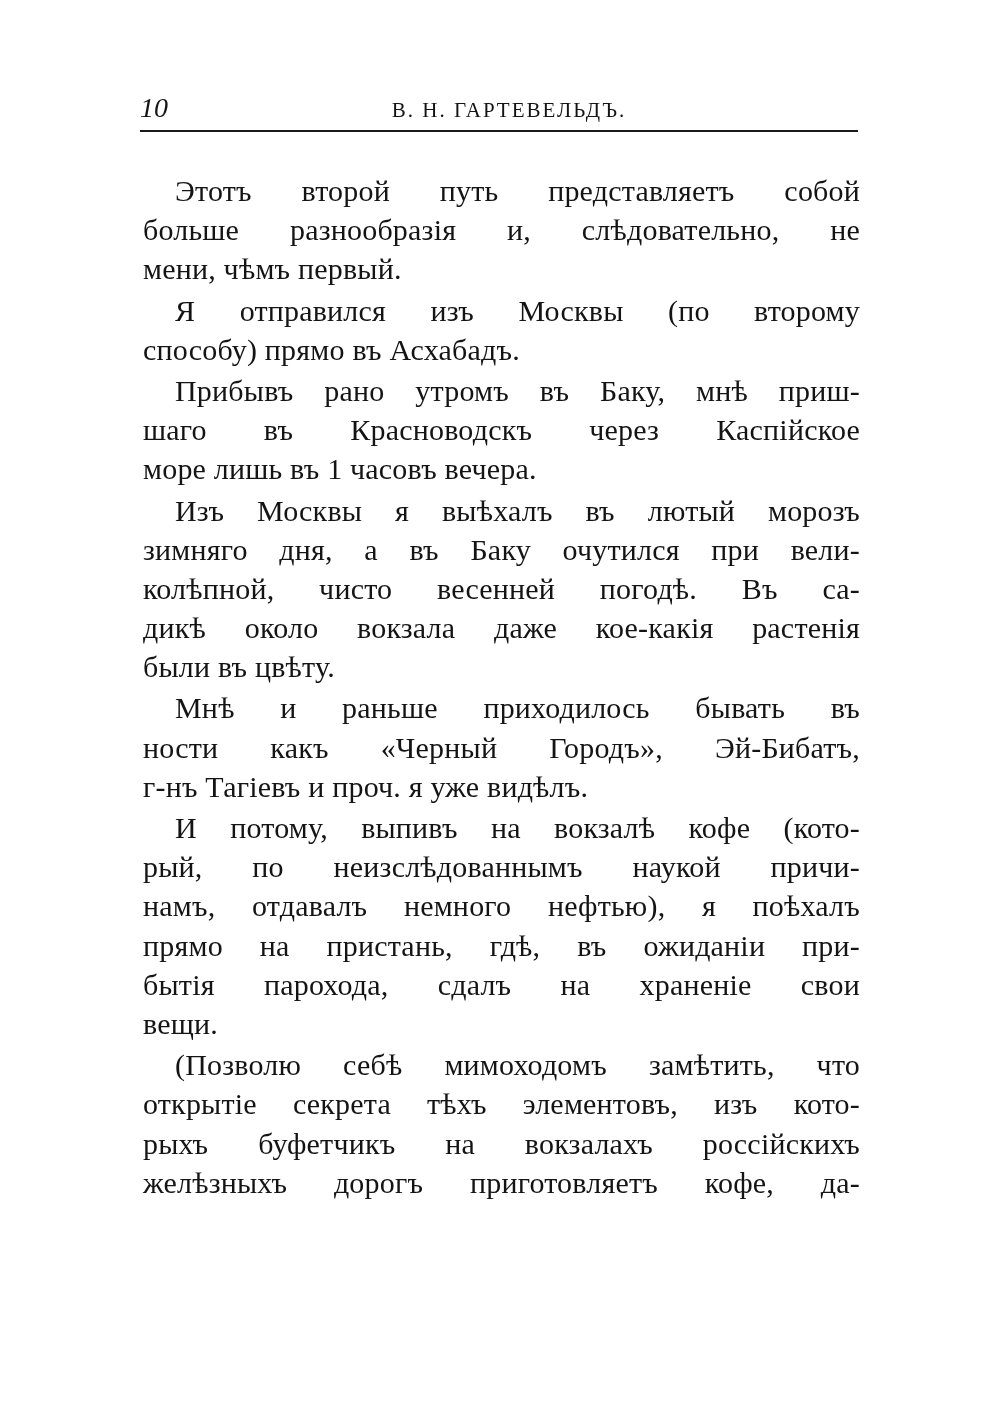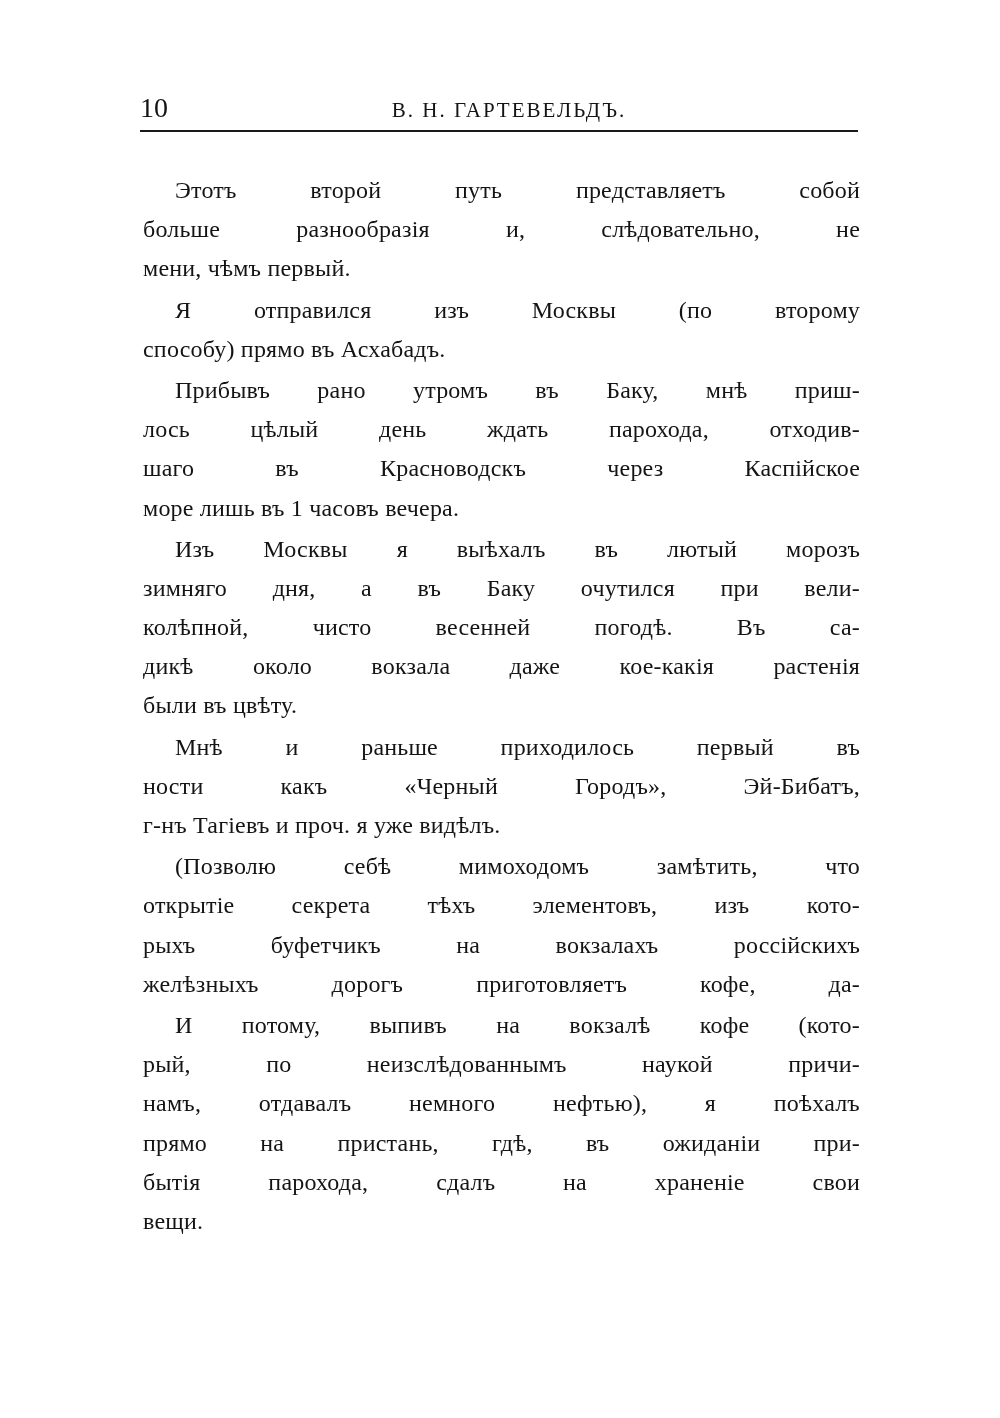--- a/index.html
+++ b/index.html
@@ -25,20 +25,21 @@
     position: relative;
     height: 36px;
   }
   .page-number {
     position: absolute;
     left: 0;
     top: 0;
     font-size: 28px;
     line-height: 32px;
     letter-spacing: 0px;
+    font-style: italic;
   }
   .running-title {
     position: absolute;
     left: 0;
     right: 0;
     top: 4px;
     text-align: center;
     font-size: 21px;
     line-height: 28px;
     font-weight: normal;
@@ -54,21 +55,21 @@
     background: #1a1a1a;
   }
   .body-text {
     position: absolute;
     left: 3px;
     top: 79px;
     width: 717px;
   }
   .line {
     display: block;
-    font-size: 24px;
+    font-size: 30px;
     height: 39.2px;
     line-height: 39.2px;
     white-space: nowrap;
     text-align: justify;
     text-align-last: justify;
     letter-spacing: 0.2px;
   }
   .line.last {
     text-align: left;
     text-align-last: left;
@@ -98,49 +99,48 @@
       <span class="line last">мени, чѣмъ первый.</span>
     </div>
 
     <div class="para">
       <span class="line indent">Я отправился изъ Москвы (по второму</span>
       <span class="line last">способу) прямо въ Асхабадъ.</span>
     </div>
 
     <div class="para">
       <span class="line indent">Прибывъ рано утромъ въ Баку, мнѣ приш-</span>
-      <span class="line">лось цѣлый день ждать парохода, отходив-</span>
       <span class="line">шаго въ Красноводскъ через Каспійское</span>
       <span class="line last">море лишь въ 1 часовъ вечера.</span>
     </div>
 
     <div class="para">
       <span class="line indent">Изъ Москвы я выѣхалъ въ лютый морозъ</span>
       <span class="line">зимняго дня, а въ Баку очутился при вели-</span>
       <span class="line">колѣпной, чисто весенней погодѣ. Въ са-</span>
       <span class="line">дикѣ около вокзала даже кое-какія растенія</span>
       <span class="line last">были въ цвѣту.</span>
     </div>
 
     <div class="para">
-      <span class="line indent">Мнѣ и раньше приходилось первый въ</span>
+      <span class="line indent">Мнѣ и раньше приходилось бывать въ</span>
       <span class="line">ности какъ «Черный Городъ», Эй-Бибатъ,</span>
       <span class="line last">г-нъ Тагіевъ и проч. я уже видѣлъ.</span>
-    </div>
-
-    <div class="para">
-      <span class="line indent">(Позволю себѣ мимоходомъ замѣтить, что</span>
-      <span class="line">открытіе секрета тѣхъ элементовъ, изъ кото-</span>
-      <span class="line">рыхъ буфетчикъ на вокзалахъ россійскихъ</span>
-      <span class="line">желѣзныхъ дорогъ приготовляетъ кофе, да-</span>
     </div>
 
     <div class="para">
       <span class="line indent">И потому, выпивъ на вокзалѣ кофе (кото-</span>
       <span class="line">рый, по неизслѣдованнымъ наукой причи-</span>
       <span class="line">намъ, отдавалъ немного нефтью), я поѣхалъ</span>
       <span class="line">прямо на пристань, гдѣ, въ ожиданіи при-</span>
       <span class="line">бытія парохода, сдалъ на храненіе свои</span>
       <span class="line last">вещи.</span>
     </div>
 
+    <div class="para">
+      <span class="line indent">(Позволю себѣ мимоходомъ замѣтить, что</span>
+      <span class="line">открытіе секрета тѣхъ элементовъ, изъ кото-</span>
+      <span class="line">рыхъ буфетчикъ на вокзалахъ россійскихъ</span>
+      <span class="line">желѣзныхъ дорогъ приготовляетъ кофе, да-</span>
+    </div>
+
   </div>
 </div>
 
 </body></html>

